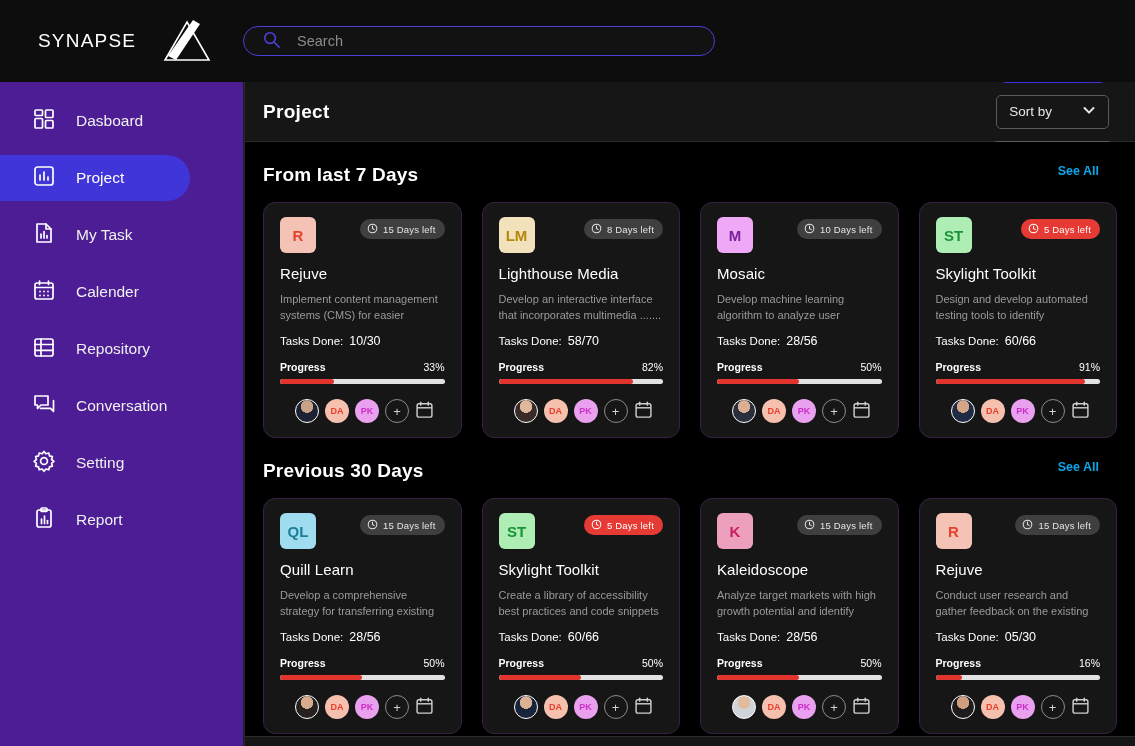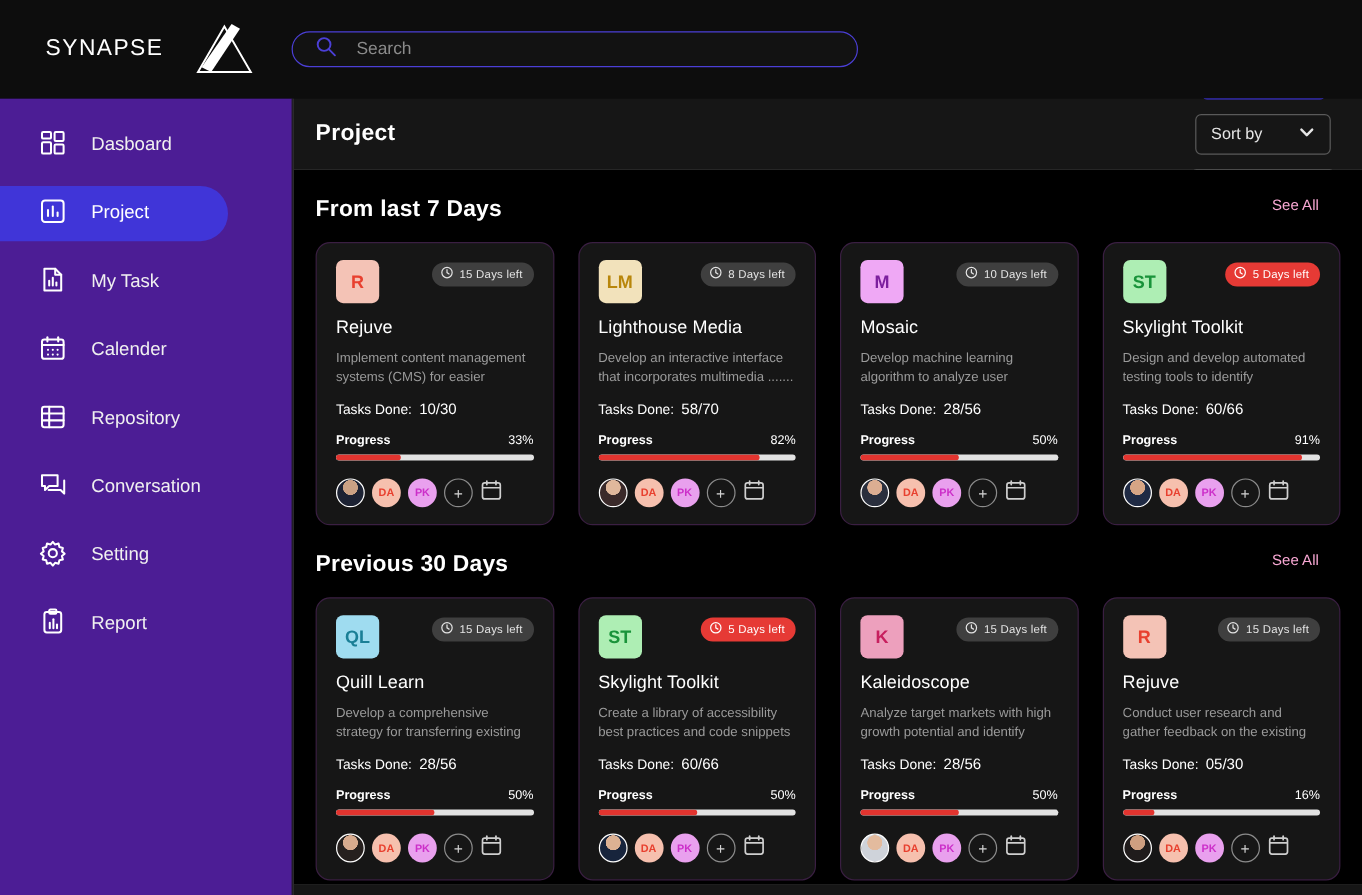--- a/index.html
+++ b/index.html
@@ -214,23 +214,23 @@
     margin-bottom: 16px;
   }
   .section-title {
     color: #ffffff;
     font-size: 19px;
     font-weight: bold;
     letter-spacing: .2px;
   }
   .see-all {
     margin-left: auto;
-    color: #f9a8d4;
+    color: #0ea5e9;
     font-size: 12.5px;
-    font-weight: normal;
+    font-weight: bold;
     cursor: pointer;
     text-decoration: none;
   }
 
   .cards-row {
     display: flex;
     gap: 20px;
     padding: 0 18px;
   }
 
@@ -308,21 +308,21 @@
     border-radius: 3px;
     overflow: hidden;
     margin-bottom: 15px;
   }
   .prog-fill { height: 100%; background: #e2342f; border-radius: 3px; }
 
   .card-foot {
     display: flex;
     align-items: center;
   }
-  .avatars { display: flex; align-items: center; }
+  .avatars { display: flex; align-items: center; margin-left: 15px; }
   .av {
     width: 24px; height: 24px;
     border-radius: 50%;
     display: flex; align-items: center; justify-content: center;
     font-size: 9px;
     font-weight: bold;
     margin-right: 6px;
     flex: none;
   }
   .av-photo {

